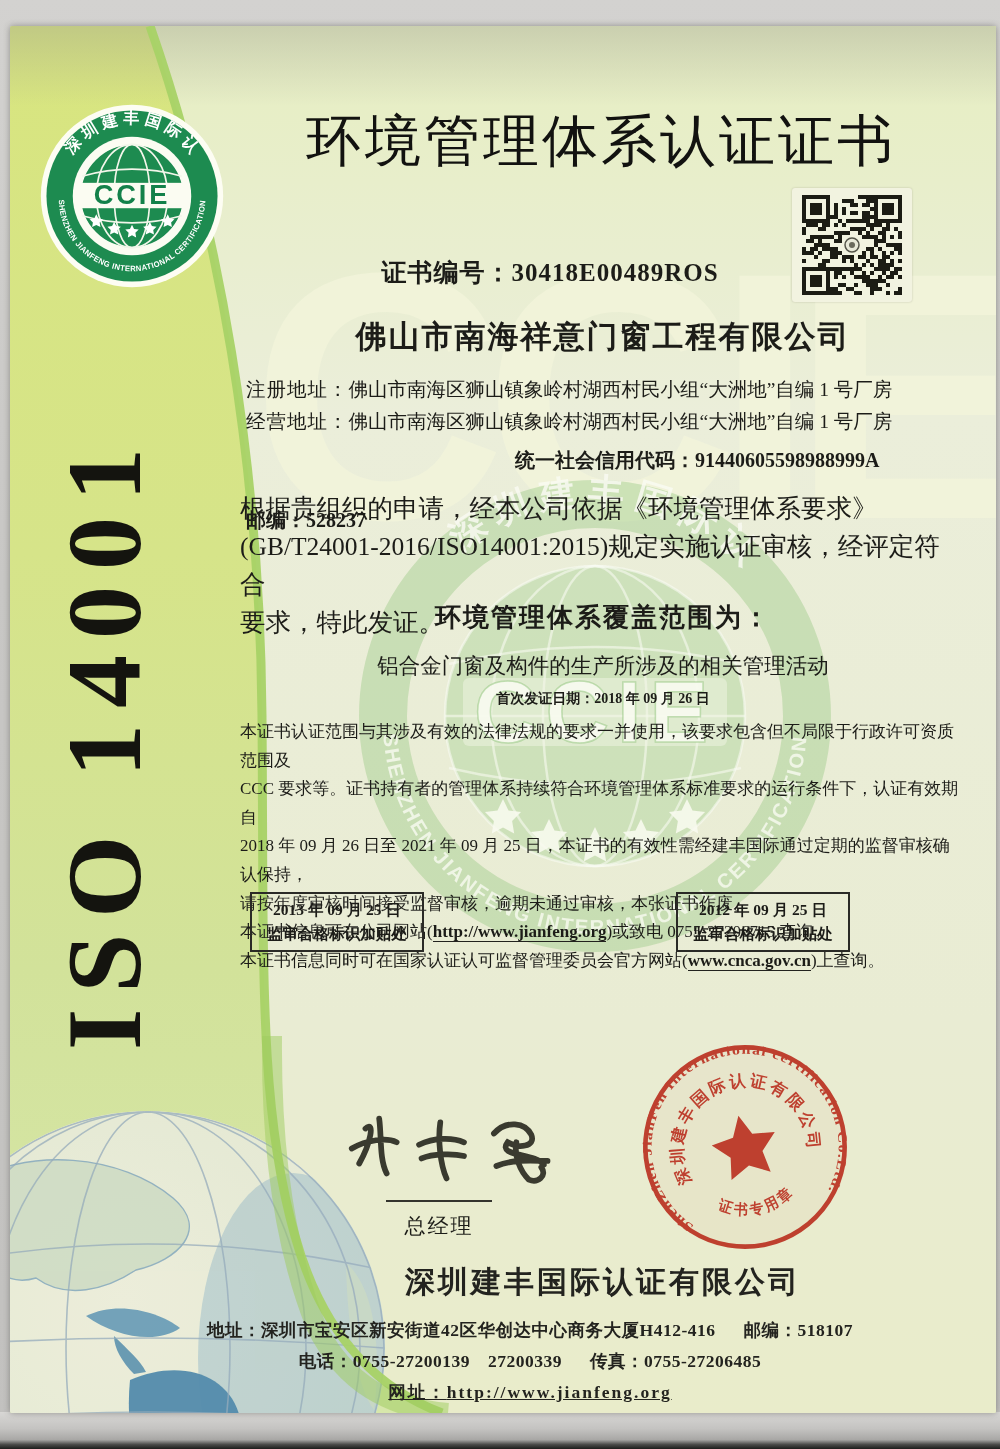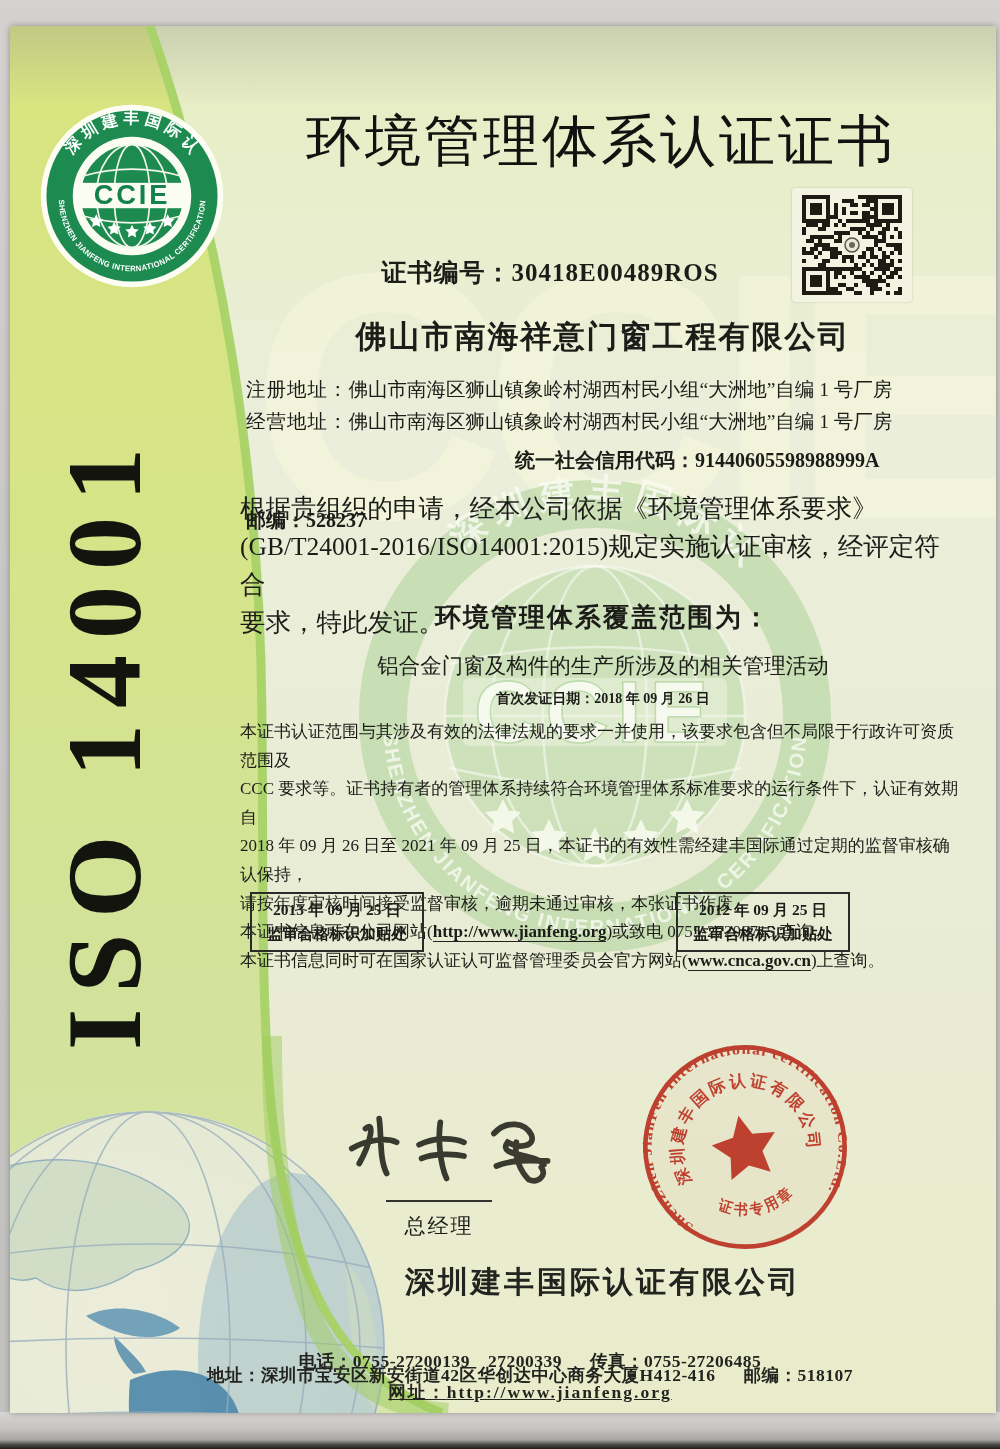--- a/index.html
+++ b/index.html
@@ -33,21 +33,21 @@
   .first-issue{left:230px;top:664px;width:726px;font-size:14px;font-weight:700;}
   .fineprint{left:230px;top:692px;width:726px;font-size:17px;line-height:28.6px;font-weight:500;}
   .fp-url{border-bottom:1.6px solid #22221e;font-weight:700;}
   .audit-box{top:866px;width:170px;height:52px;border:2px solid #2a2a26;text-align:center;
     font-size:15.5px;font-weight:700;line-height:24px;padding-top:4px;background:rgba(255,255,255,.04);}
   .box1{left:240px;} .box2{left:666px;}
   .sig-line{left:376px;top:1174px;width:106px;height:2px;background:#34342e;}
   .signer{left:356px;top:1186px;width:146px;font-size:21px;letter-spacing:2px;}
   .issuer-name{left:230px;top:1236px;width:726px;font-size:30px;font-weight:700;letter-spacing:3px;color:#23231f;}
   .info{left:140px;width:760px;font-size:17.5px;font-weight:700;letter-spacing:.5px;color:#23231f;}
-  .i1{top:1292px;margin-top:45px;} .i2{top:1323px;} .i3{top:1354px;letter-spacing:2px;text-decoration:underline;}
+  .i1{top:1292px;} .i2{top:1323px;} .i3{top:1354px;letter-spacing:2px;text-decoration:underline;}
   .gap{display:inline-block;width:28px;}
   .iso-label{
     left:-355px;top:645px;width:900px;height:140px;line-height:140px;text-align:center;
     transform:rotate(-90deg);font-size:106px;font-weight:700;letter-spacing:16px;color:#14140f;
     font-family:"Liberation Serif","DejaVu Serif",serif;
   }
 </style>
 </head>
 <body>
 

